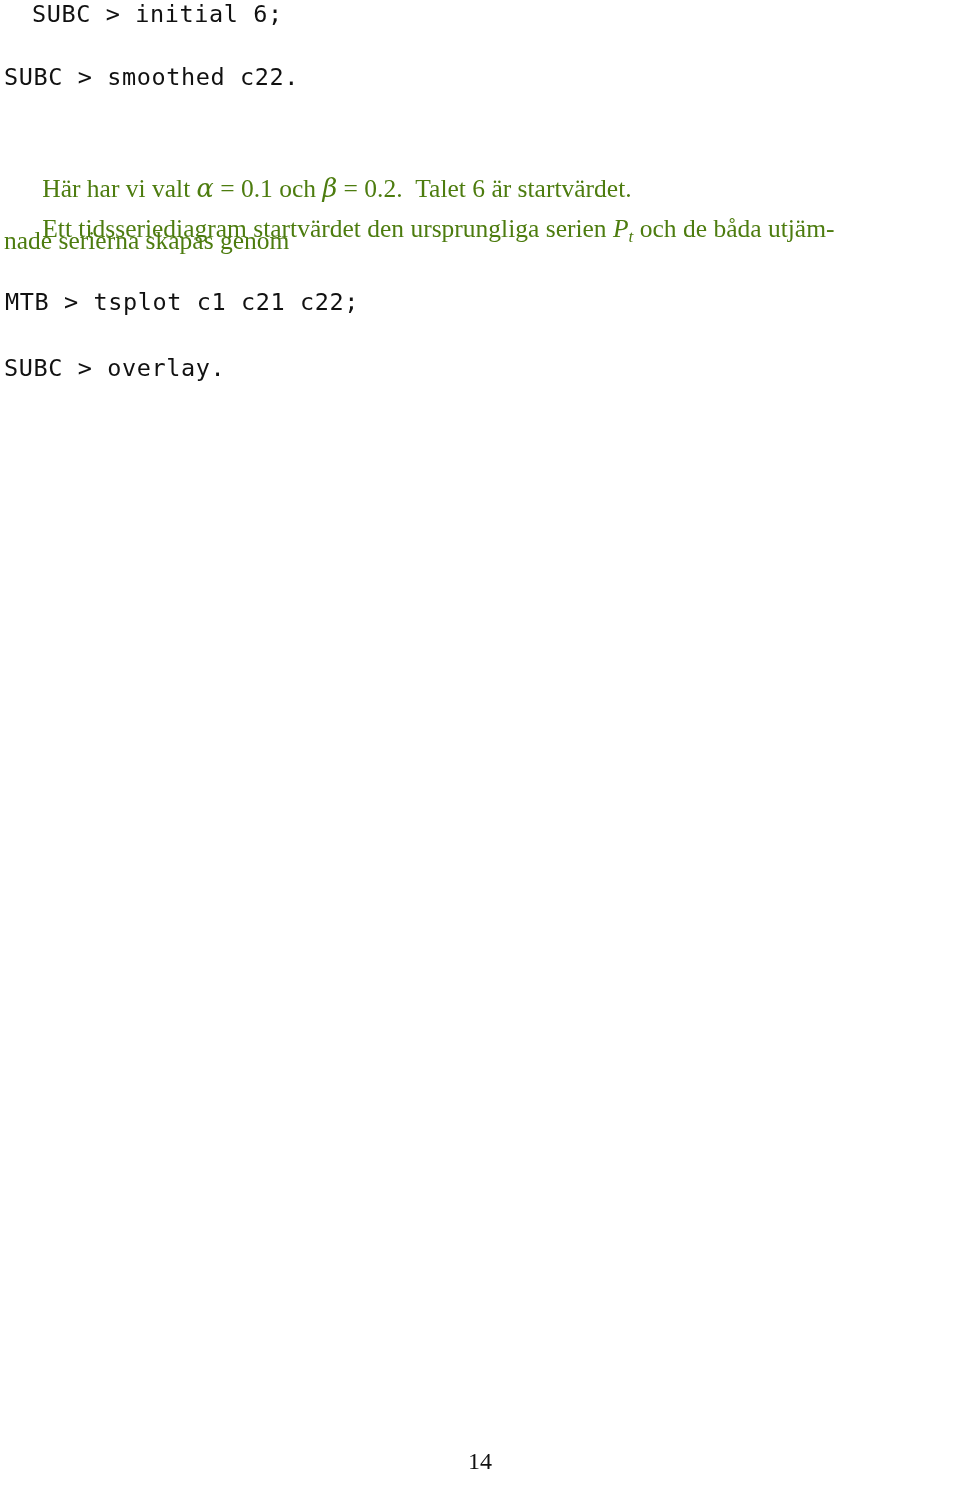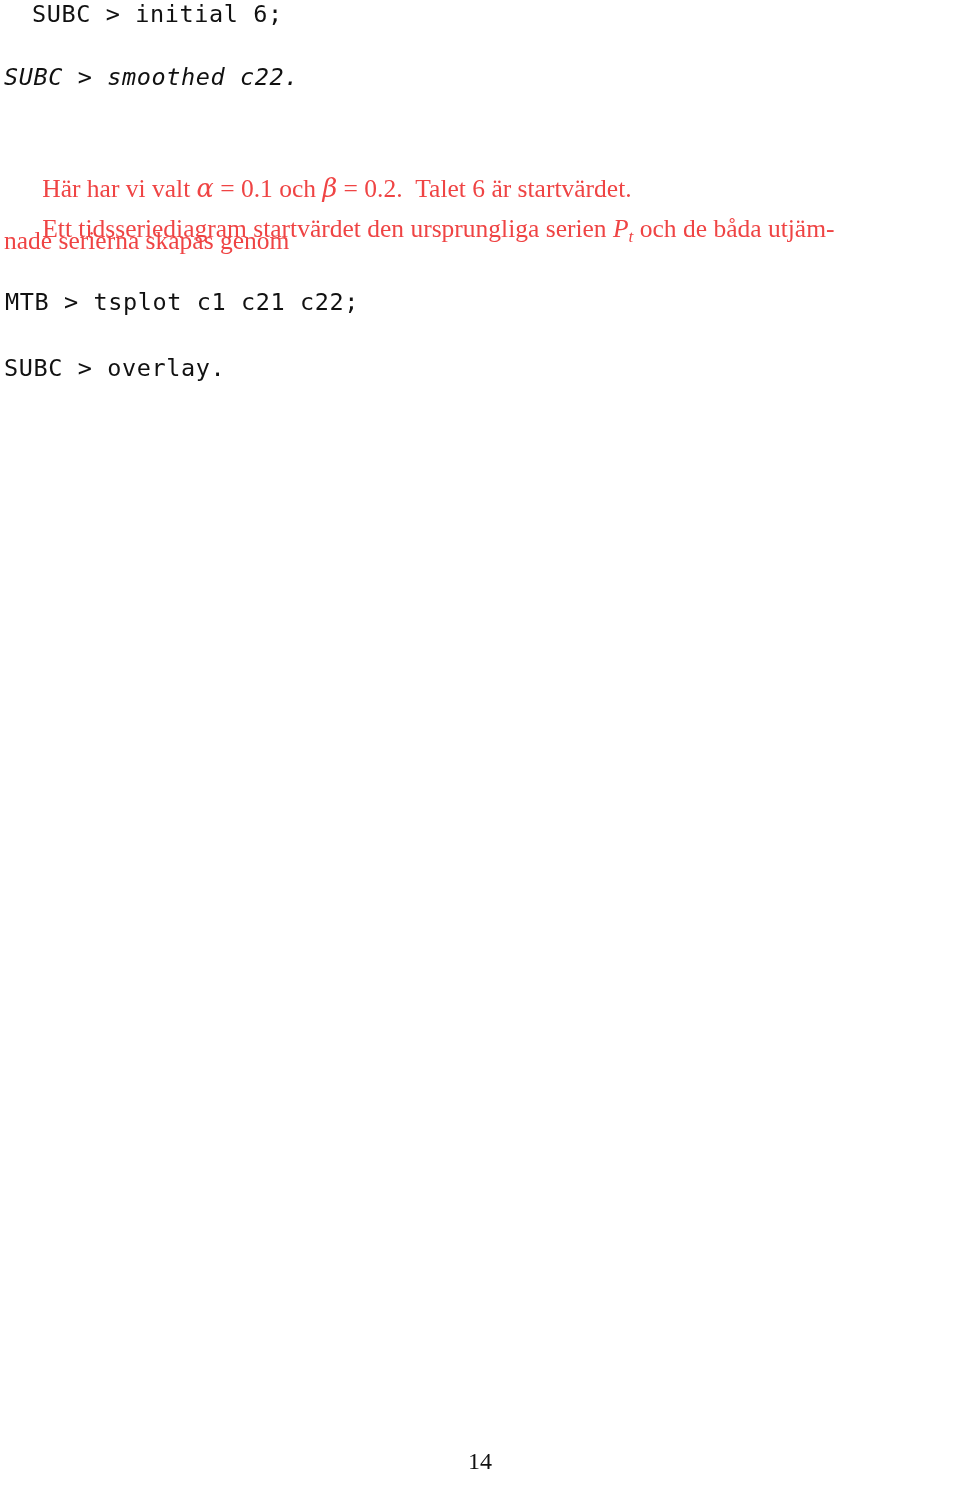--- a/index.html
+++ b/index.html
@@ -39,21 +39,21 @@
     white-space: pre;
     color: #111111;
     line-height: 1.0;
   }
 
   
   .prose {
     font-family: "Liberation Serif", "DejaVu Serif", serif;
     font-size: 25.5px;
     line-height: 1.0;
-    color: #ef4444;
+    color: #4d7c0f;
     white-space: pre;
   }
 
   .mathit {
     font-style: italic;
     font-family: "Liberation Serif", "DejaVu Serif", serif;
   }
 
   .mathsym {
     font-style: italic;
@@ -62,21 +62,21 @@
 
   .sub {
     font-style: italic;
     font-size: 0.68em;
     vertical-align: -0.28em;
     letter-spacing: 0;
   }
 
   
   .l-cmd1   { position: absolute; left: 0;   top: 3px; margin-left: 28px;   }
-  .l-cmd2   { position: absolute; left: 0;   top: 66px; font-style: italic;  }
+  .l-cmd2   { position: absolute; left: 0;   top: 66px;  }
   .l-p1     { position: absolute; left: 0;   top: 150px; }
   .l-p2     { position: absolute; left: 0;   top: 190px; }
   .l-p3     { position: absolute; left: 0;   top: 228px; }
   .l-cmd3   { position: absolute; left: 1px;   top: 291px; }
   .l-cmd4   { position: absolute; left: 0;   top: 357px; }
 
   
   .folio {
     position: absolute;
     left: 0;

